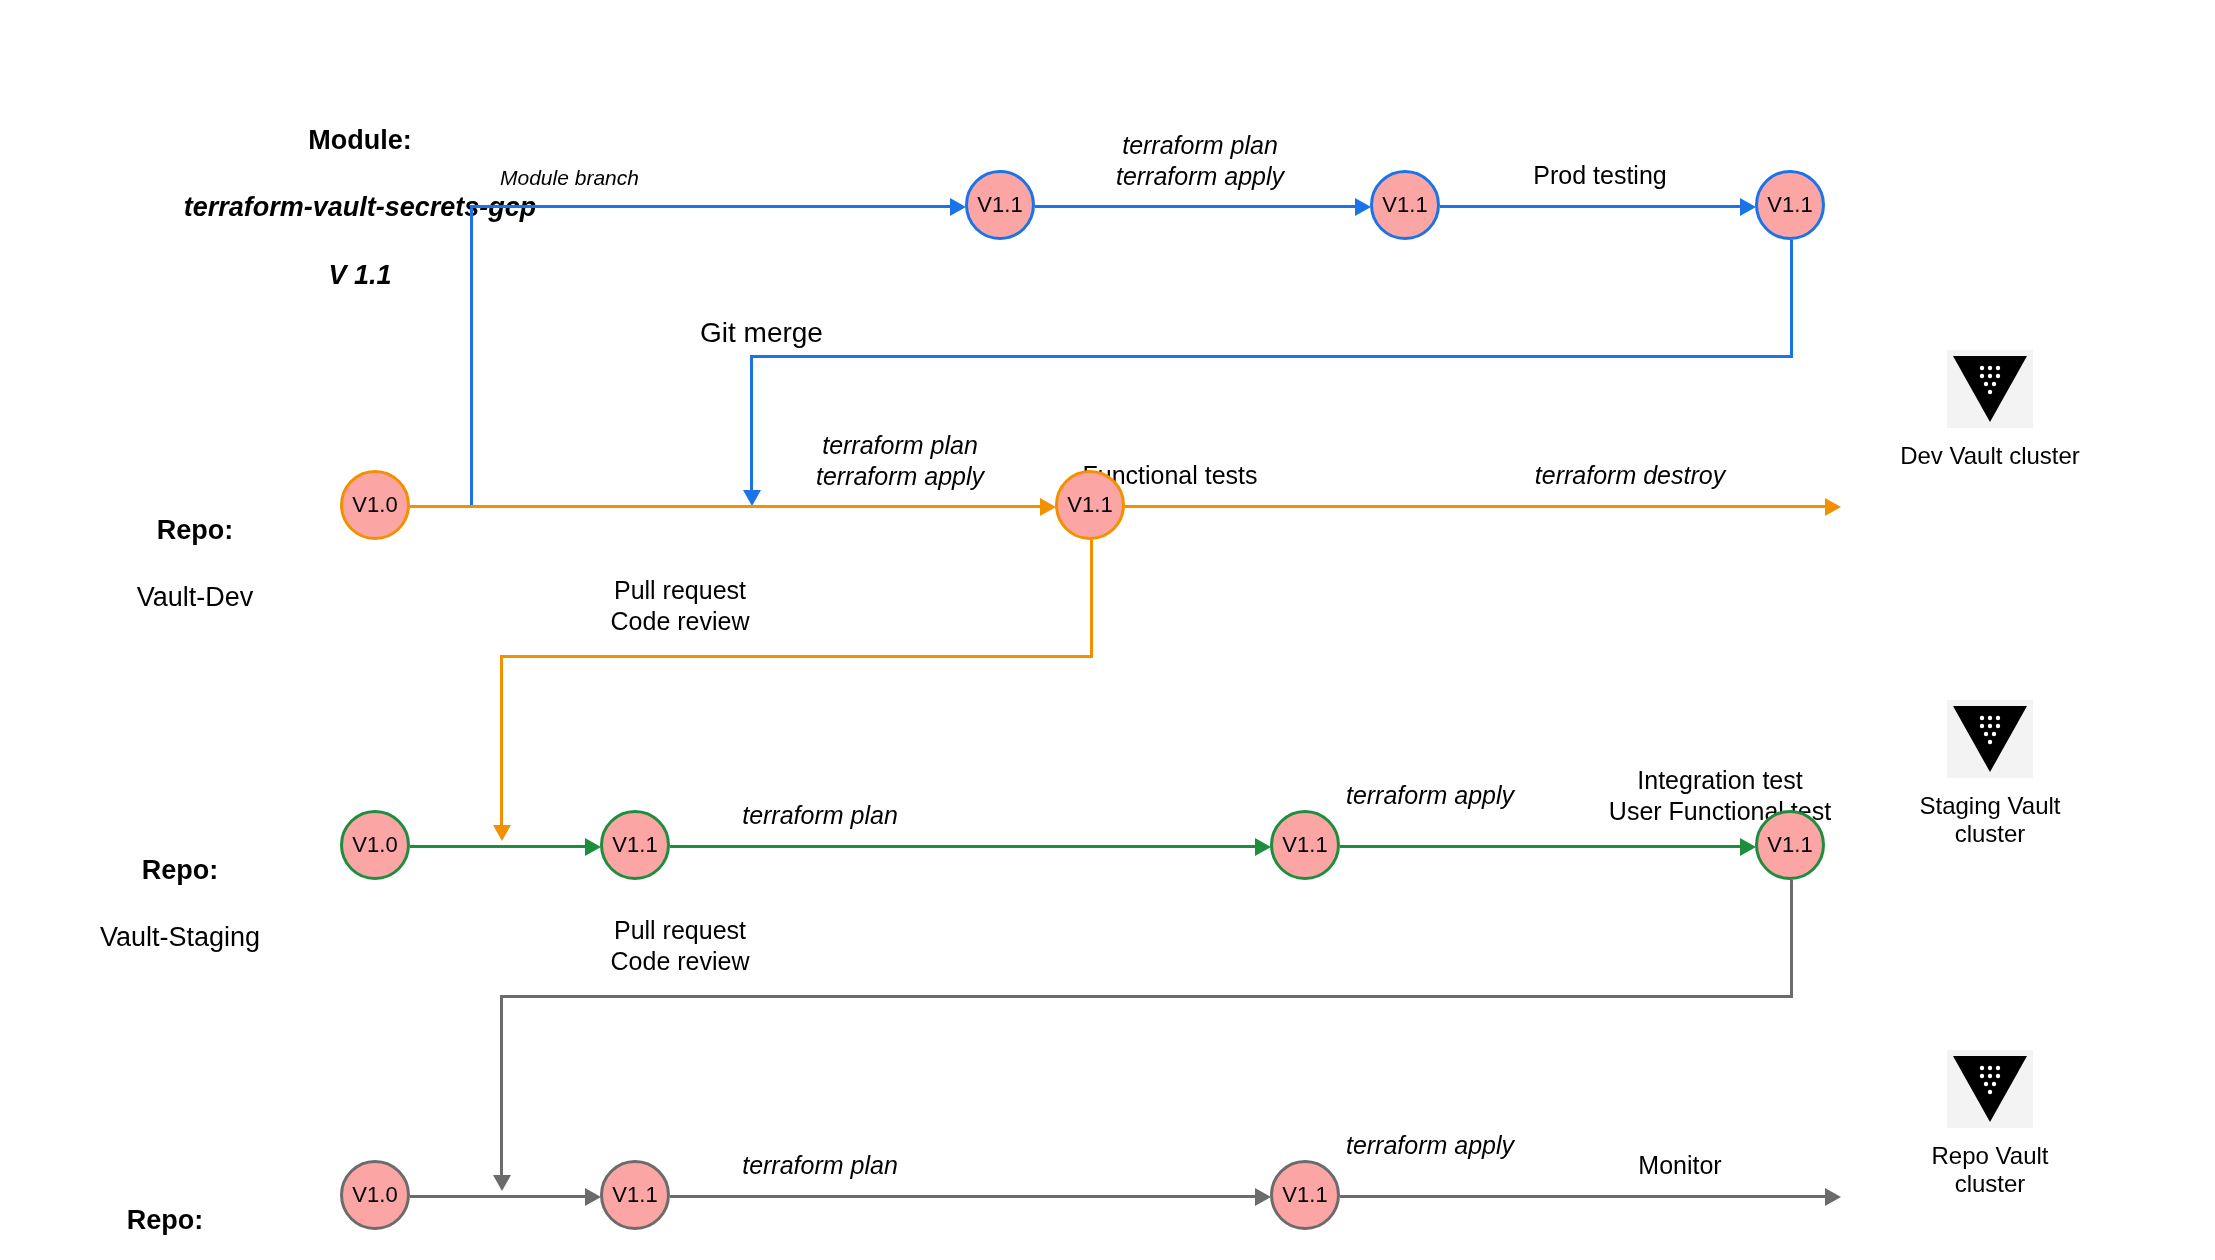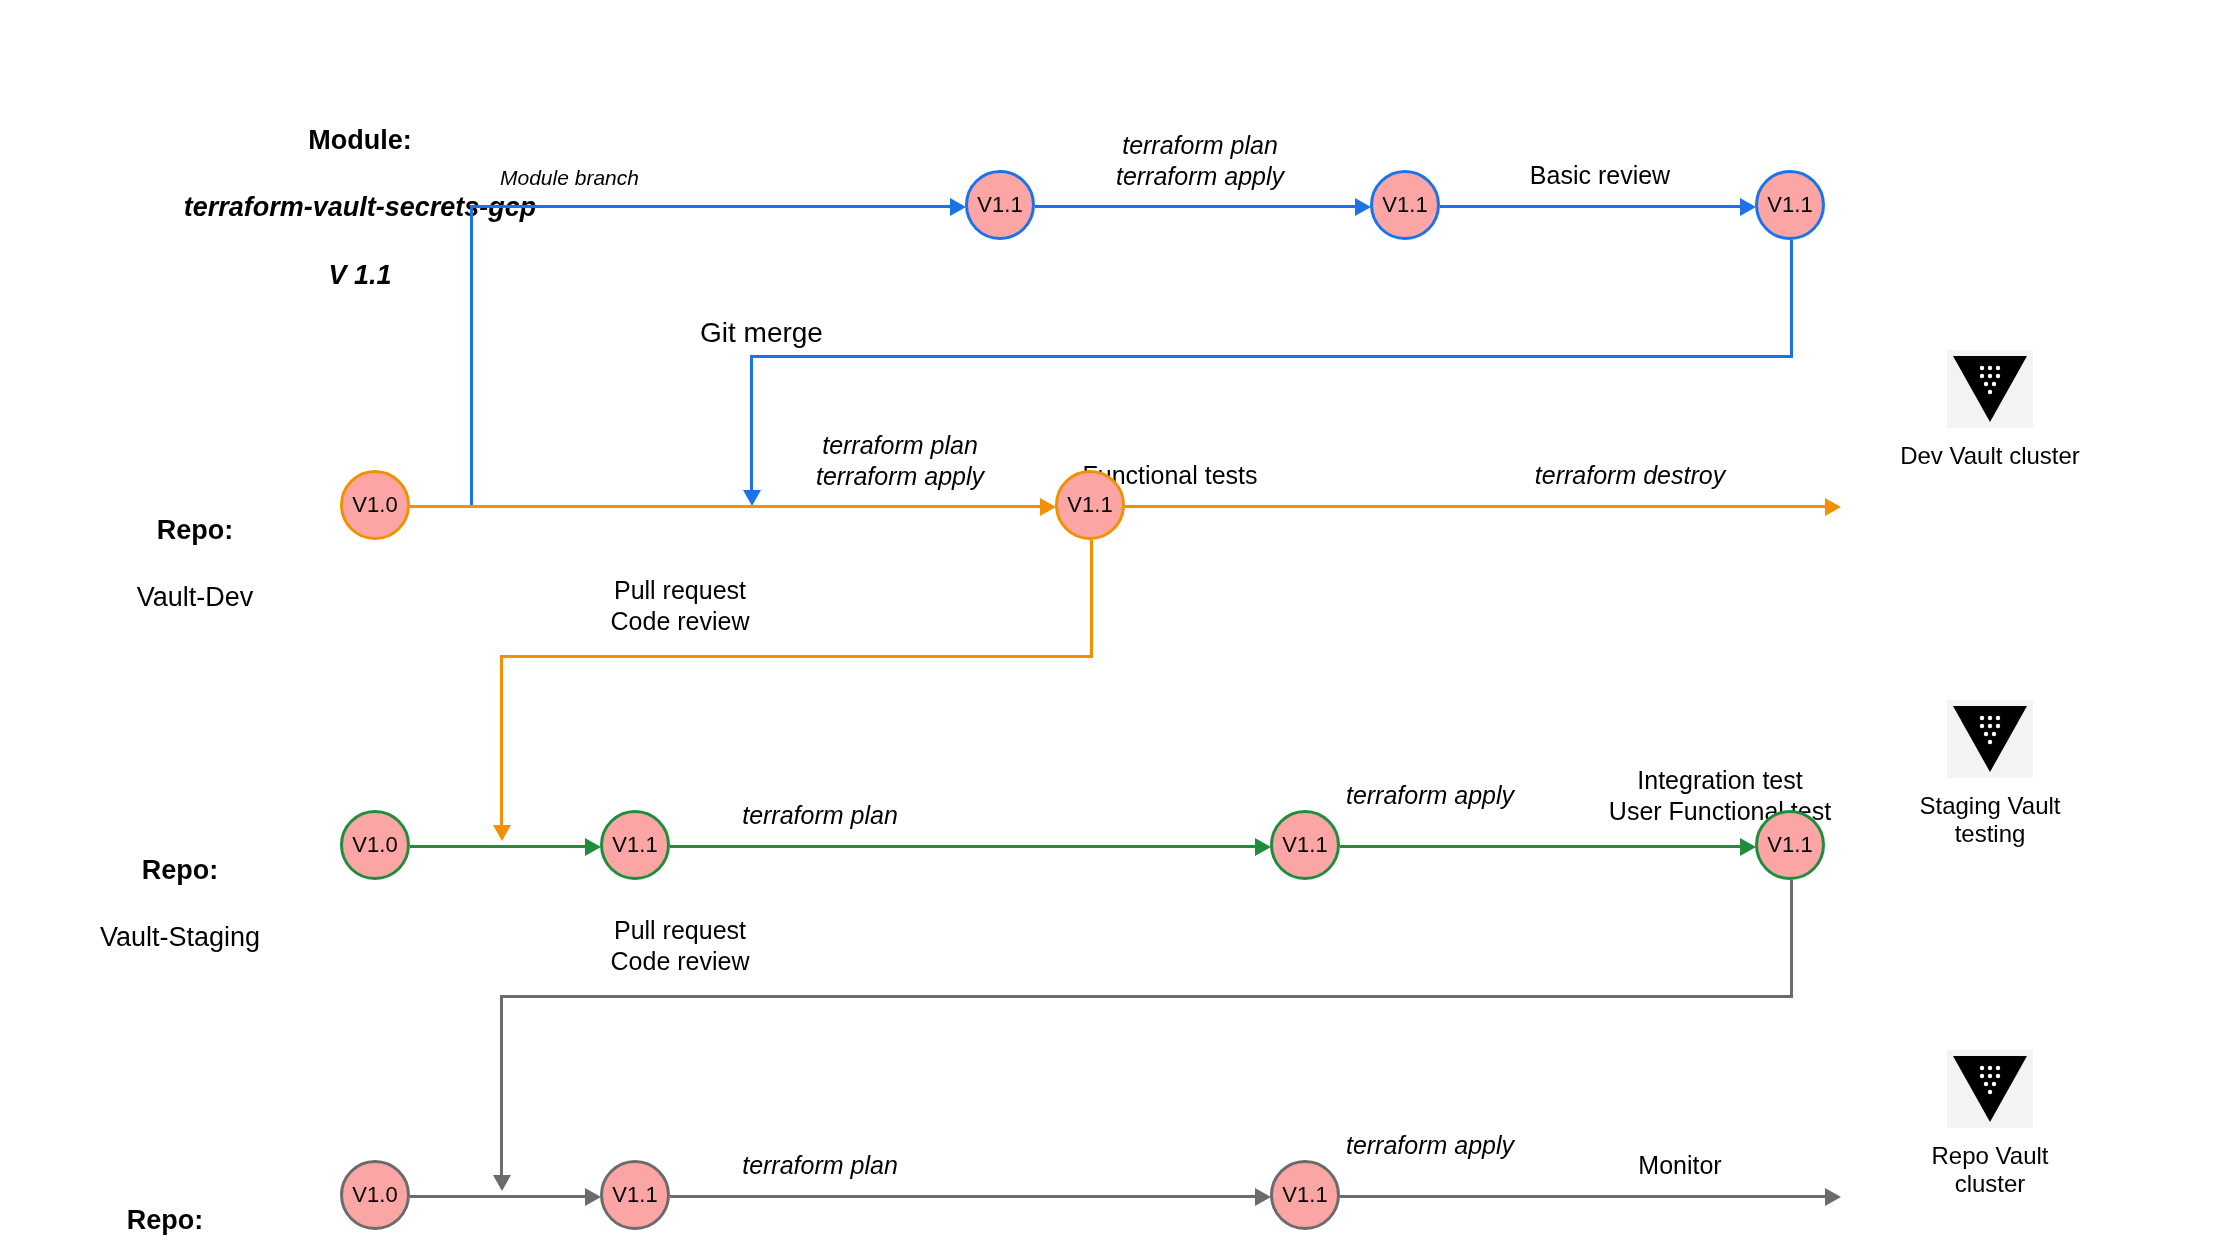--- a/index.html
+++ b/index.html
@@ -115,21 +115,21 @@
   <div class="arrow-right" style="left:1355px; top:158px; border-left-color:#1a73e8;"></div>
   <div class="label italic center" style="left:1060px; top:90px; width:280px; font-size:25px;">terraform plan
 terraform apply</div>
 
   <div class="node" style="left:1370px; top:130px; width:70px; height:70px; border-color:#1a73e8;">
     <span>V1.1</span>
   </div>
 
   <div class="hline" style="left:1440px; top:165px; width:300px; border-color:#1a73e8;"></div>
   <div class="arrow-right" style="left:1740px; top:158px; border-left-color:#1a73e8;"></div>
-  <div class="label center" style="left:1470px; top:120px; width:260px; font-size:25px;">Basic review</div>
+  <div class="label center" style="left:1470px; top:120px; width:260px; font-size:25px;">Prod testing</div>
 
   <div class="node" style="left:1755px; top:130px; width:70px; height:70px; border-color:#1a73e8;">
     <span>V1.1</span>
   </div>
 
   <div class="vline" style="left:1790px; top:200px; height:115px; border-color:#1a73e8;"></div>
   <div class="hline" style="left:750px; top:315px; width:1043px; border-color:#1a73e8;"></div>
   <div class="vline" style="left:750px; top:315px; height:135px; border-color:#1a73e8;"></div>
   <div class="arrow-down" style="left:743px; top:450px; border-top-color:#1a73e8;"></div>
   <div class="label" style="left:700px; top:275px; font-size:28px;">Git merge</div>
@@ -247,21 +247,21 @@
           <circle cx="31" cy="22" r="2.2"></circle>
             <circle cx="39" cy="22" r="2.2"></circle>
             <circle cx="47" cy="22" r="2.2"></circle>
           <circle cx="35" cy="30" r="2.2"></circle>
             <circle cx="43" cy="30" r="2.2"></circle>
           <circle cx="39" cy="38" r="2.2"></circle>
         </g>
       </svg>
     </span>
     <div style="margin-top:8px;">Staging Vault
-testing</div>
+cluster</div>
   </div>
 
   <div class="vault-icon" style="left:1900px; top:1010px; width:180px;">
     <span class="vault-badge">
       <svg width="78" height="70" viewBox="0 0 78 70">
           <polygon points="2,2 76,2 39,68" fill="#000"></polygon>
         <g fill="#fff">
           <circle cx="31" cy="14" r="2.2"></circle>
             <circle cx="39" cy="14" r="2.2"></circle>
             <circle cx="47" cy="14" r="2.2"></circle>

